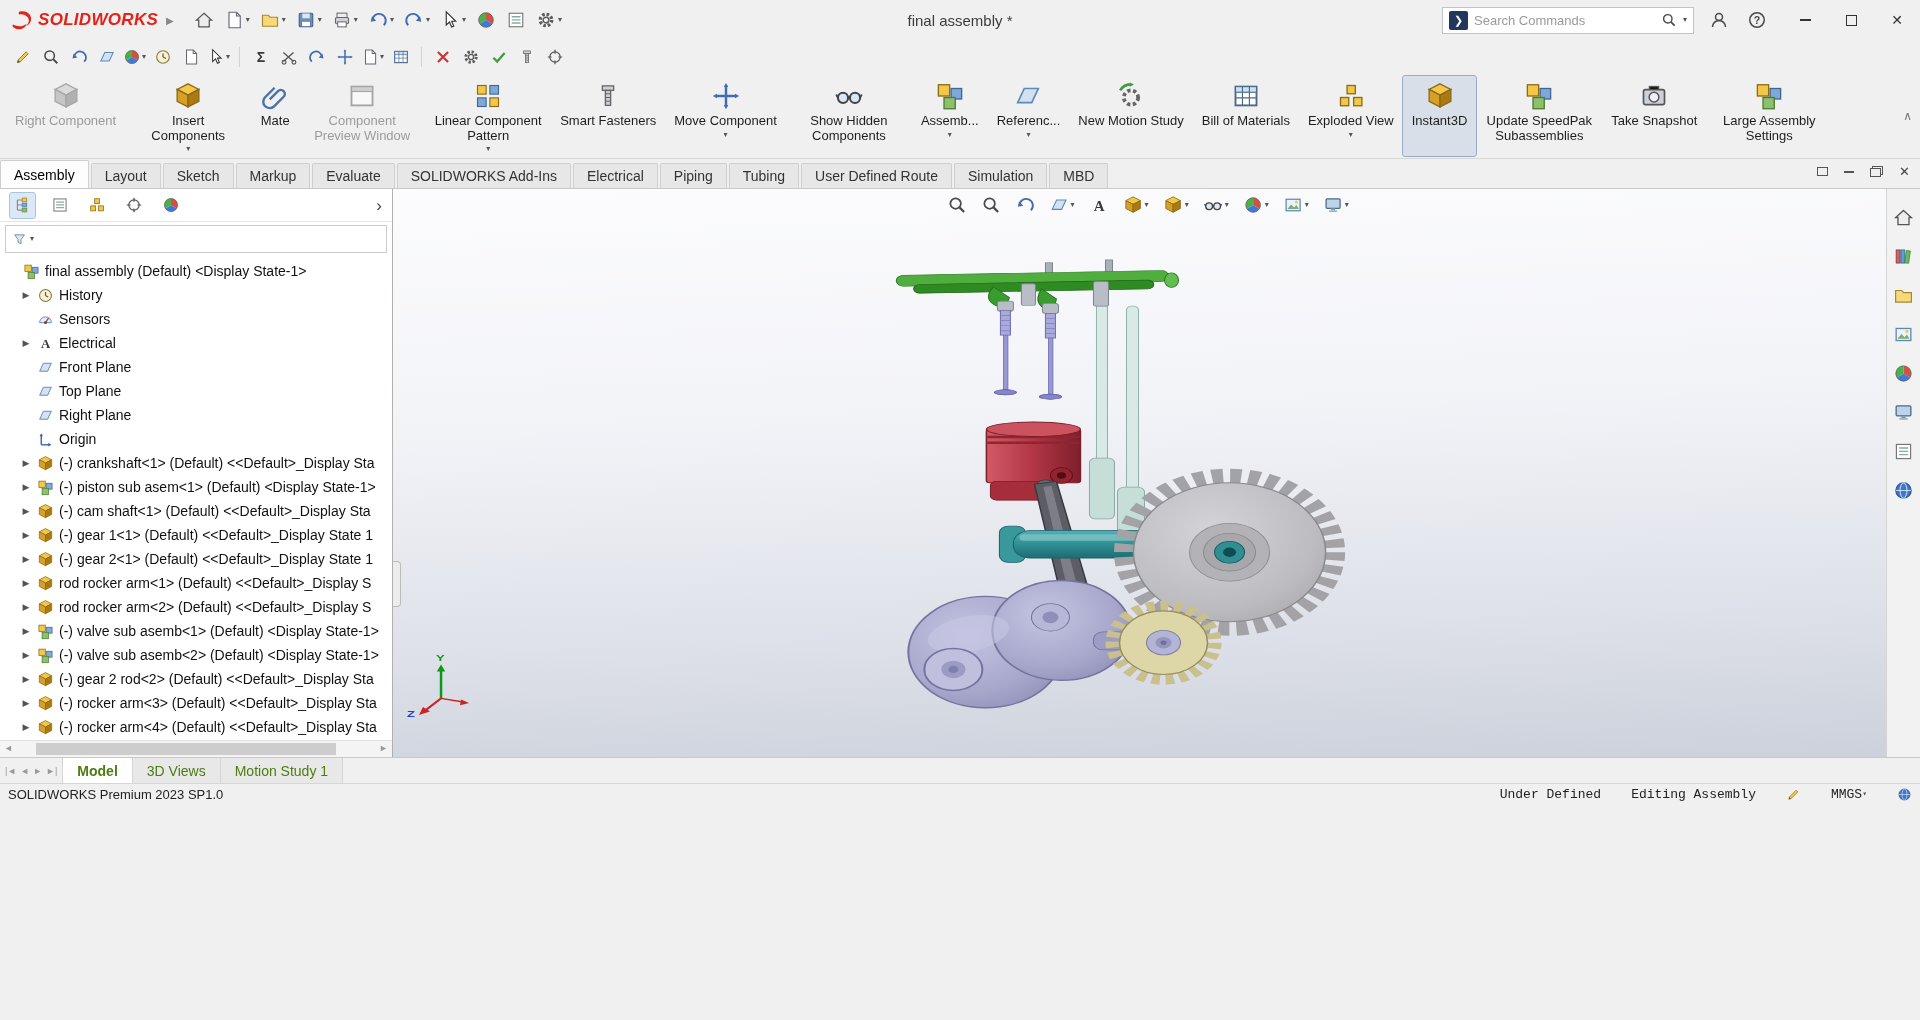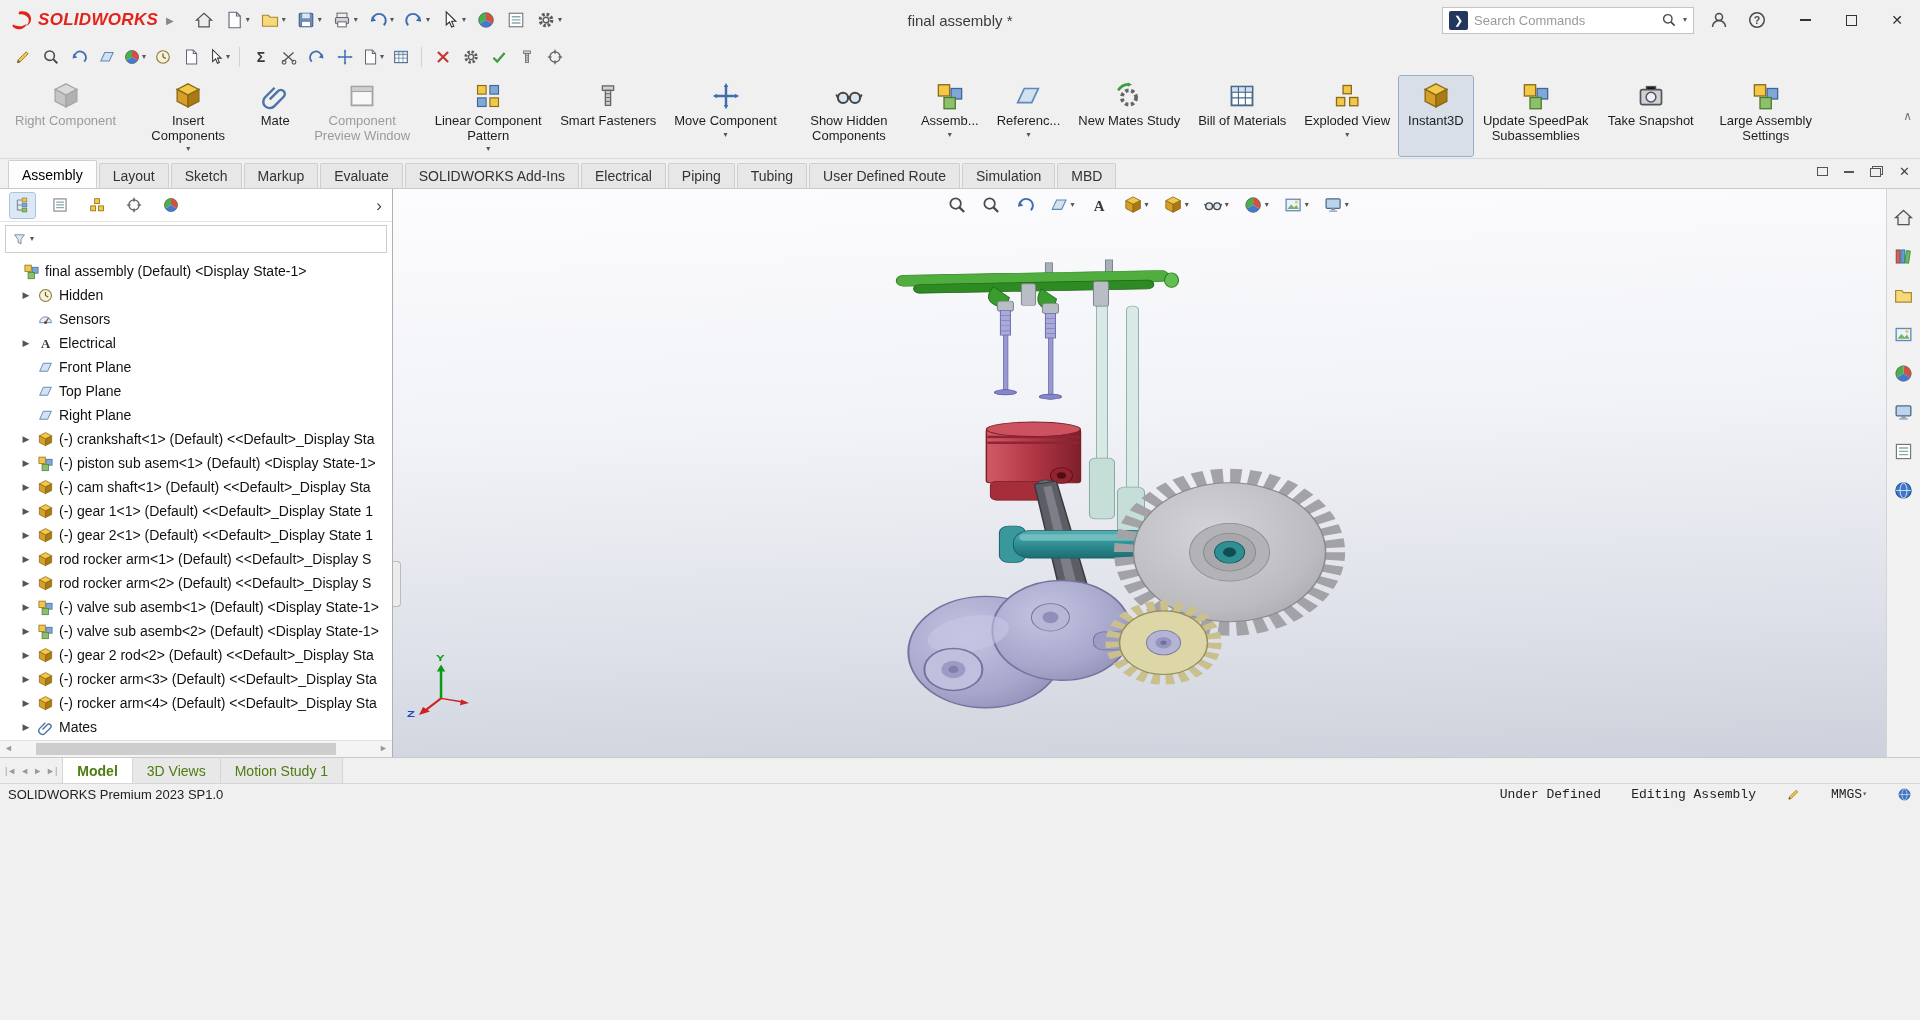--- a/index.html
+++ b/index.html
@@ -40,21 +40,21 @@
   .rbtn { display:flex; flex-direction:column; align-items:center; justify-content:flex-start; padding:5px 9px 2px; border-radius:2px; color:#1e1e1e; }
   .rbtn svg.ric { width:30px; height:30px; margin-bottom:3px; flex:0 0 auto; }
   .rlabel { font-size:13px; line-height:1.12; text-align:center; max-width:108px; }
   .rbtn .caret { margin-top:2px; }
   .rbtn.active { background:#d8dfe8; outline:1px solid #99accb; }
   .rbtn.disabled { color:#9b9b9b; }
   .rbtn.disabled svg { filter:grayscale(1) opacity(.55); }
   .ribbon-collapse { position:absolute; right:8px; top:50%; transform:translateY(-50%); color:#777; font-size:12px; }
 
   
-  .cmdtabs { height:30px; background:#f0f0f0; display:flex; align-items:flex-end; padding-left:8px; position:relative; border-bottom:1px solid #c9c9c9; flex:0 0 auto; }
+  .cmdtabs { height:30px; background:#f0f0f0; display:flex; align-items:flex-end; position:relative; border-bottom:1px solid #c9c9c9; flex:0 0 auto; }
   .ctab { height:25px; display:flex; align-items:center; padding:0 13px; font-size:14px; color:#333; background:#e7e7e7; border:1px solid #cfcfcf; border-bottom:none; margin-right:2px; border-radius:2px 2px 0 0; }
   .ctab.active { background:#fdfdfd; color:#000; height:28px; }
   .doc-controls { position:absolute; right:10px; top:5px; display:flex; gap:16px; align-items:center; color:#555; }
   .dc-box { width:11px; height:9px; border:1.5px solid #555; display:inline-block; }
   .dc-restore { position:relative; width:13px; height:11px; display:inline-block; }
   .dc-restore::before { content:""; position:absolute; right:0; top:0; width:9px; height:7px; border:1.5px solid #555; }
   .dc-restore::after { content:""; position:absolute; left:0; bottom:0; width:9px; height:7px; border:1.5px solid #555; background:#f0f0f0; }
   .dc-min { width:10px; height:0; border-bottom:2px solid #555; display:inline-block; }
   .dc-x { font-size:13px; color:#444; }
 
@@ -602,21 +602,21 @@
         <svg class="ric">
           <use href="#s-plane"></use>
         </svg>
         <span class="rlabel">Referenc...</span>
         <span class="caret">▾</span>
       </div>
     <div class="rbtn">
         <svg class="ric">
           <use href="#s-motion"></use>
         </svg>
-        <span class="rlabel">New Mates Study</span>
+        <span class="rlabel">New Motion Study</span>
       </div>
     <div class="rbtn">
         <svg class="ric">
           <use href="#s-table"></use>
         </svg>
         <span class="rlabel">Bill of Materials</span>
       </div>
     <div class="rbtn">
         <svg class="ric">
           <use href="#s-explode"></use>
@@ -739,21 +739,21 @@
             <svg class="ic16">
               <use href="#s-asm"></use>
             </svg>
             <span class="tlabel">final assembly (Default) &lt;Display State-1&gt;</span>
           </div>
         <div class="trow child">
             <span class="arr">▶</span>
             <svg class="ic16">
               <use href="#s-clock"></use>
             </svg>
-            <span class="tlabel">Hidden</span>
+            <span class="tlabel">History</span>
           </div>
         <div class="trow child">
             <span class="arr hide">▶</span>
             <svg class="ic16">
               <use href="#s-gauge"></use>
             </svg>
             <span class="tlabel">Sensors</span>
           </div>
         <div class="trow child">
             <span class="arr">▶</span>
@@ -775,20 +775,27 @@
               <use href="#s-plane"></use>
             </svg>
             <span class="tlabel">Top Plane</span>
           </div>
         <div class="trow child">
             <span class="arr hide">▶</span>
             <svg class="ic16">
               <use href="#s-plane"></use>
             </svg>
             <span class="tlabel">Right Plane</span>
+          </div>
+        <div class="trow child">
+            <span class="arr hide">▶</span>
+            <svg class="ic16">
+              <use href="#s-origin"></use>
+            </svg>
+            <span class="tlabel">Origin</span>
           </div>
         <div class="trow child">
             <span class="arr">▶</span>
             <svg class="ic16">
               <use href="#s-cube"></use>
             </svg>
             <span class="tlabel">(-) crankshaft&lt;1&gt; (Default) &lt;&lt;Default&gt;_Display Sta</span>
           </div>
         <div class="trow child">
             <span class="arr">▶</span>

